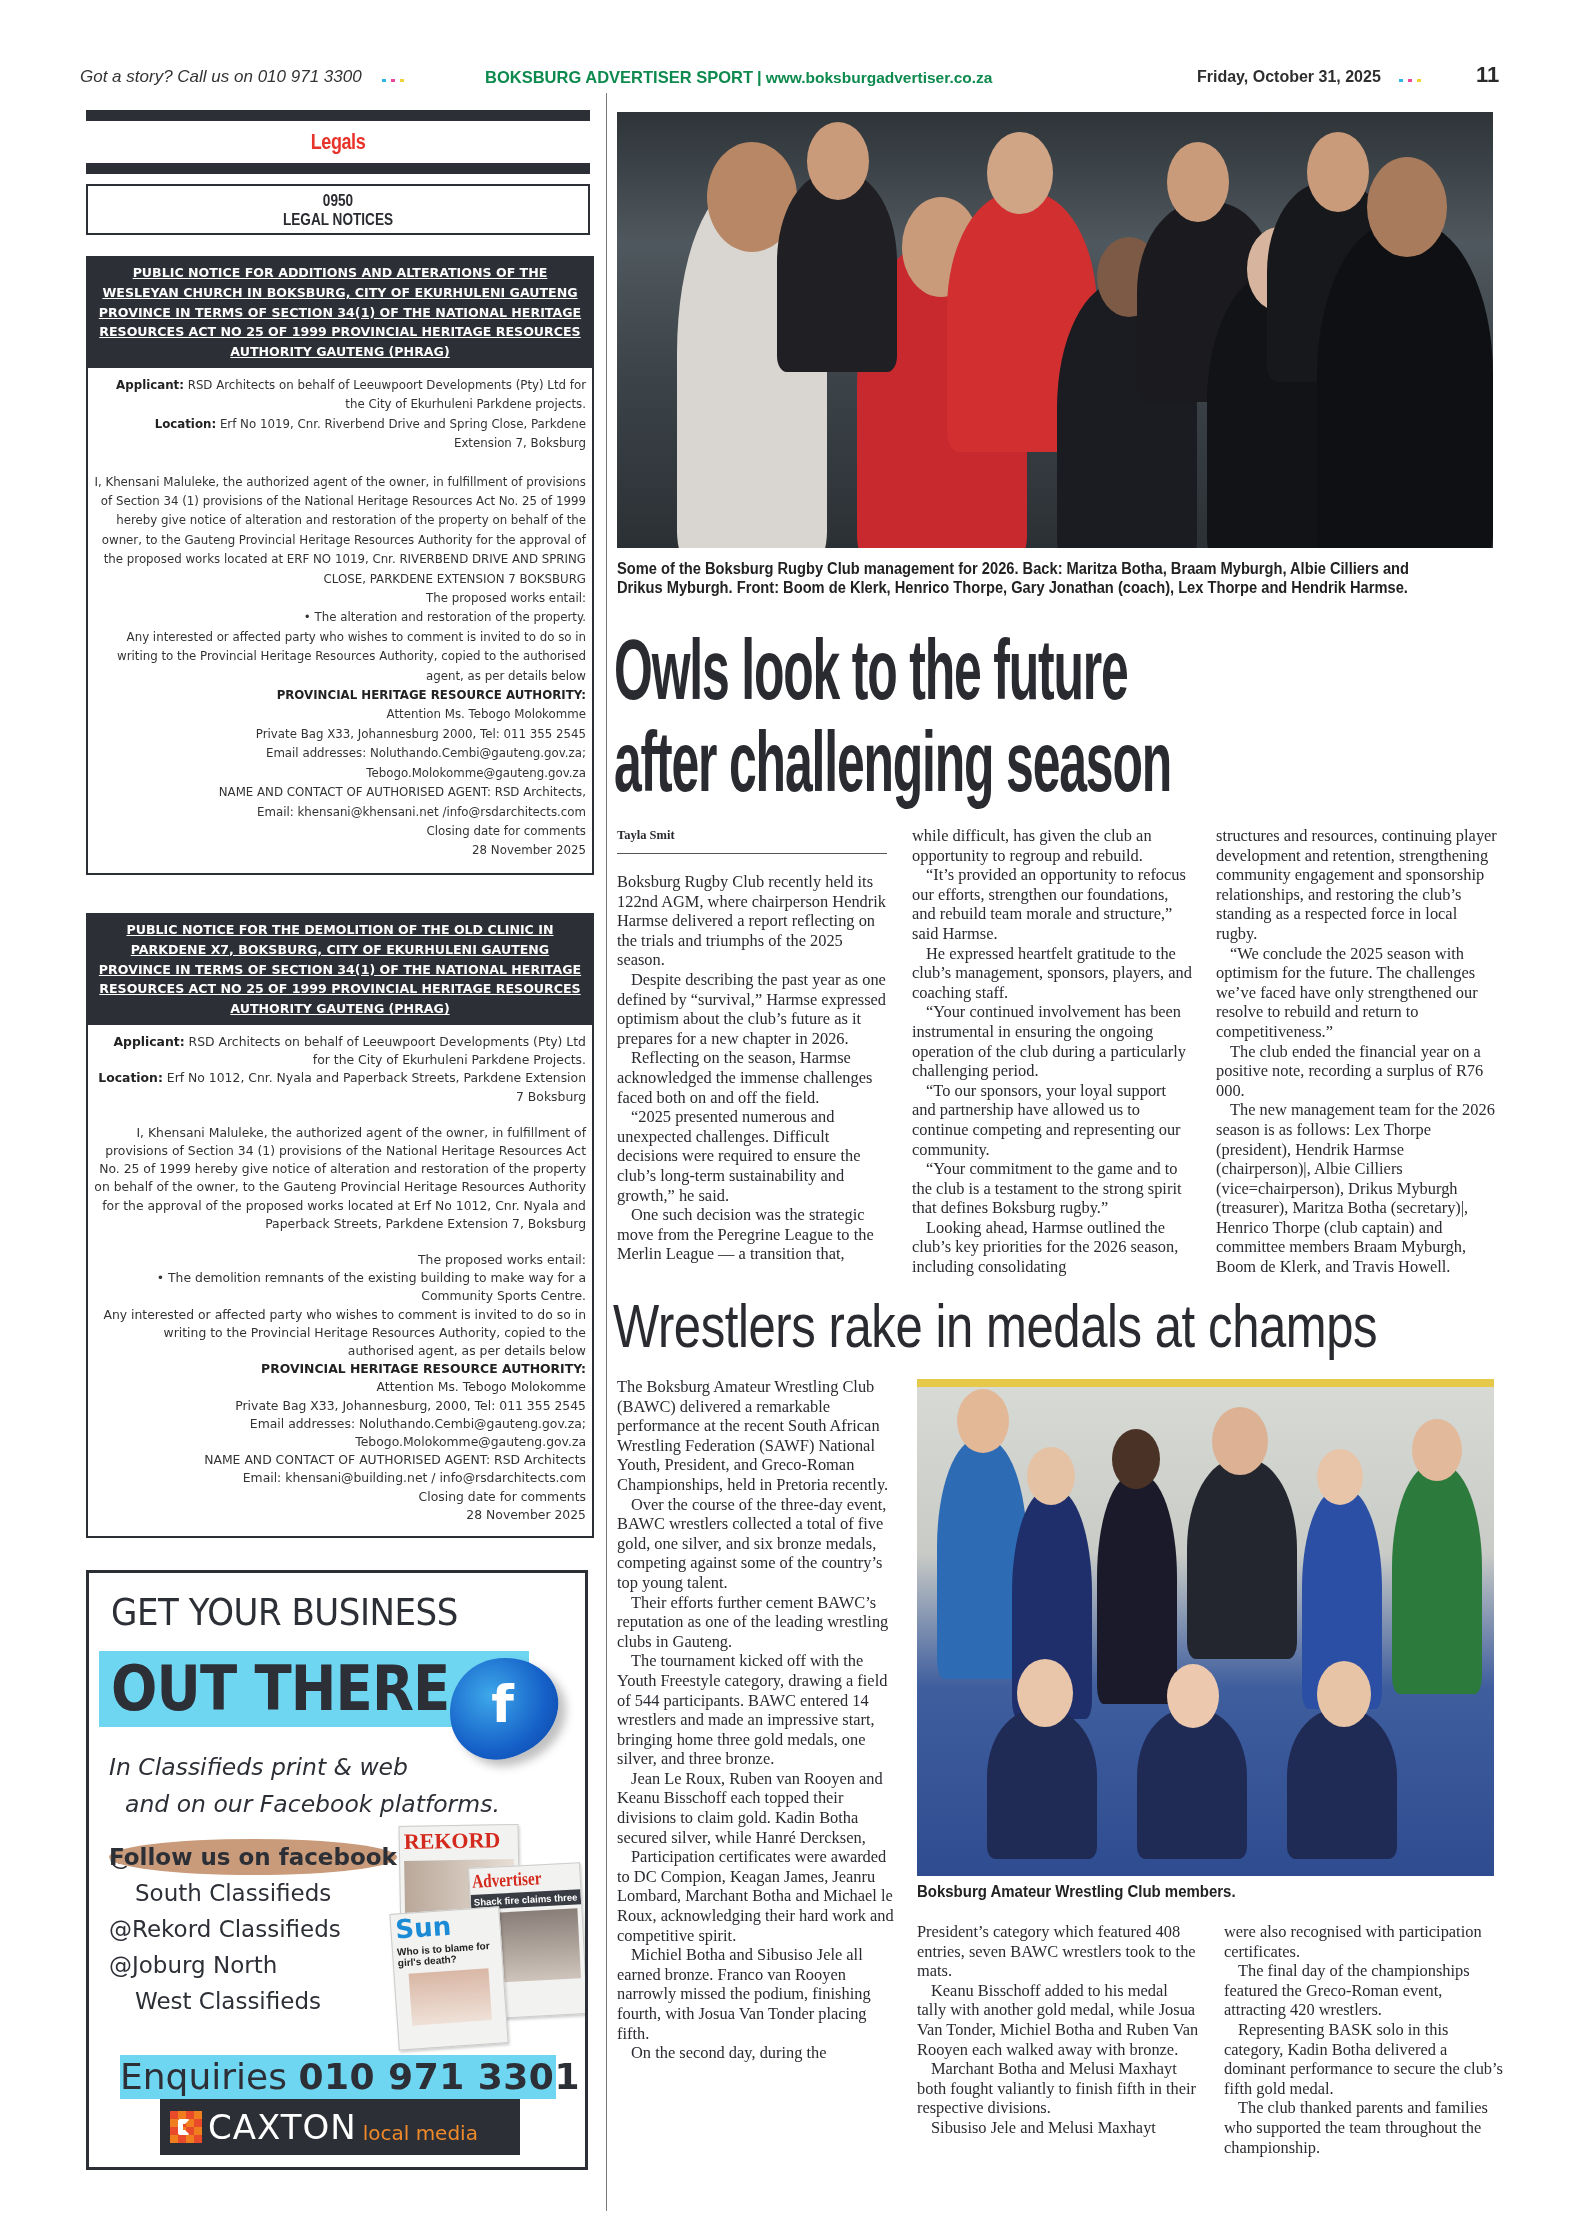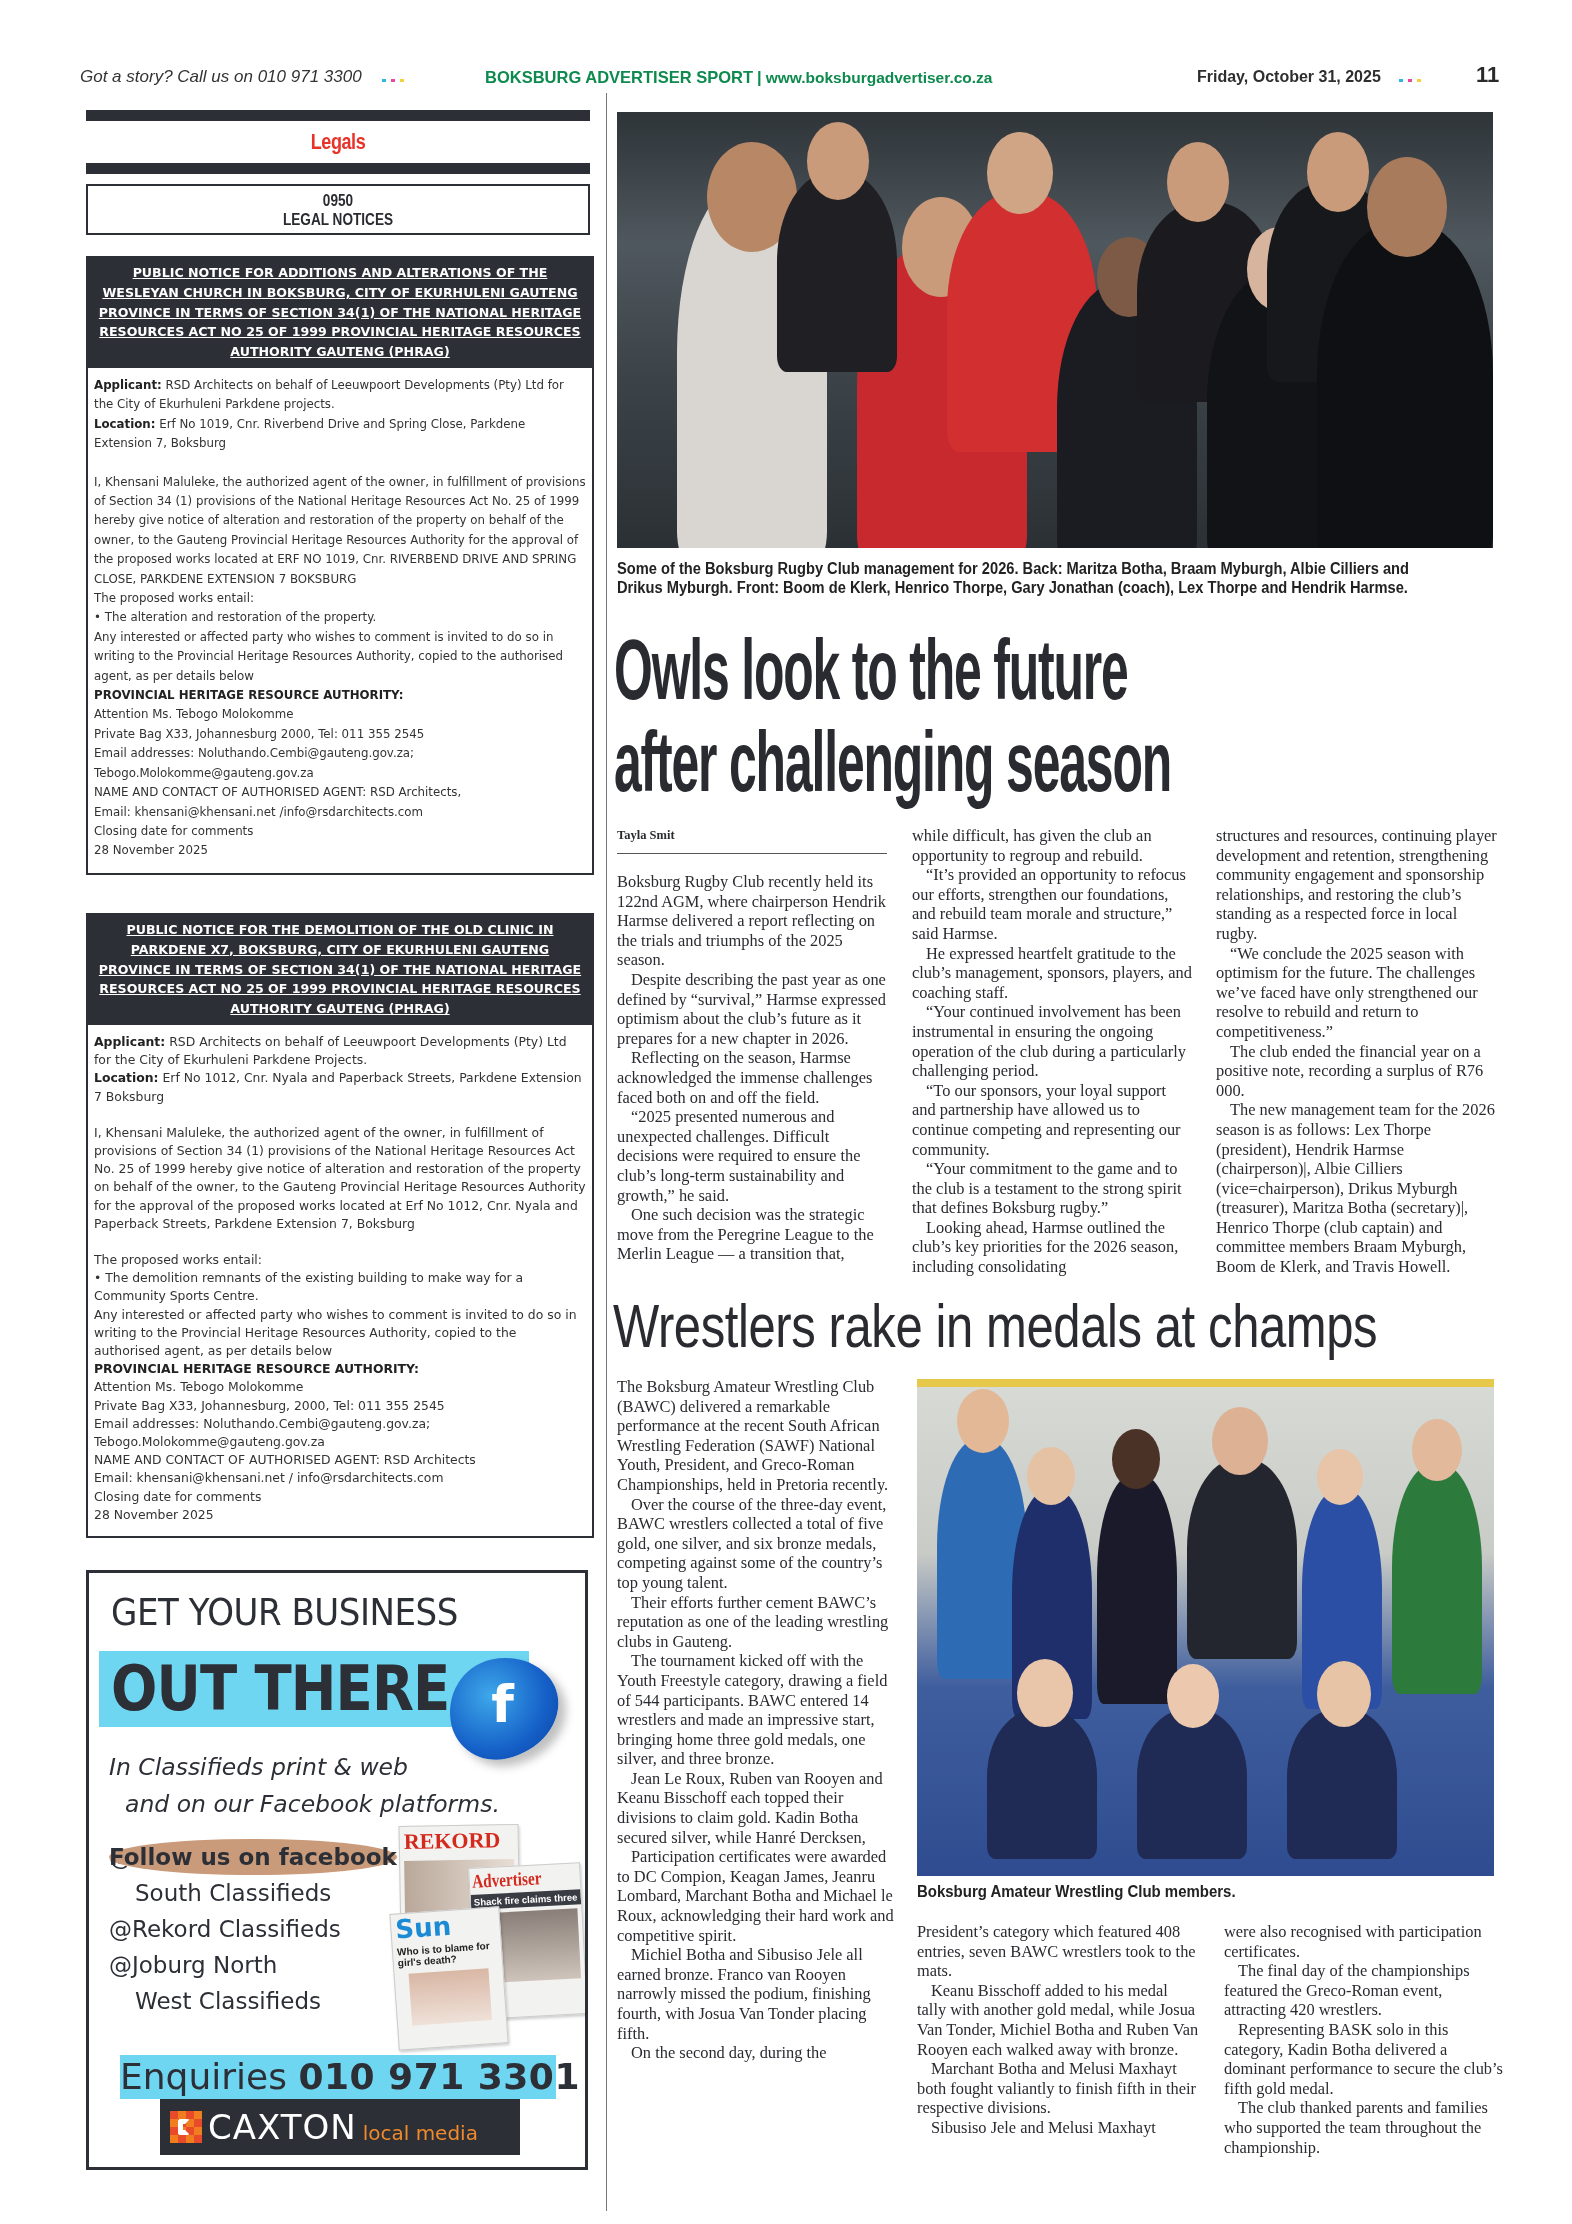--- a/index.html
+++ b/index.html
@@ -18,21 +18,21 @@
   .vdiv{left:606px;top:93px;width:1px;height:2118px;background:#777;}
 
   
   .lcol{left:86px;width:504px;}
   .barline{height:11px;background:#2d2f36;}
   .legals-title{text-align:center;color:#e8332a;font-family:"Liberation Sans",sans-serif;font-weight:bold;font-size:22px;letter-spacing:-0.5px;transform:scaleX(0.82);transform-origin:center;}
   .catbox{border:2px solid #2d2f36;text-align:center;font-size:17px;line-height:19px;padding:5px 0 4px;font-weight:bold;}
   .catbox span{display:block;transform:scaleX(0.8);}
   .notice{border:2px solid #2d2f36;}
   .notice-head{background:#2d2f36;color:#fff;font-weight:bold;text-align:center;font-family:"DejaVu Sans",sans-serif;font-size:12.6px;line-height:19.8px;padding:5px 6px 6px;text-decoration:underline;}
-  .notice-body{text-align:left;font-family:"DejaVu Sans",sans-serif;font-size:11.8px;line-height:19.4px;padding:8px 6px 12px;color:#333;}
+  .notice-body{text-align:right;font-family:"DejaVu Sans",sans-serif;font-size:11.8px;line-height:19.4px;padding:8px 6px 12px;color:#333;}
   .notice-body b{color:#222;}
   .notice-body .gap{height:19px;}
   .notice2 .notice-body{font-size:12.4px;line-height:18.2px;}
   .notice2 .notice-body .gap{height:18px;}
 
   
   .ad{left:86px;top:1570px;width:502px;height:600px;border:3px solid #2d2f36;box-sizing:border-box;overflow:hidden;}
   .ad-get{position:absolute;left:22px;top:18px;font-family:"DejaVu Sans",sans-serif;font-size:37px;color:#2d2f36;letter-spacing:-0.5px;transform:scaleX(0.92);transform-origin:left;white-space:nowrap;}
   .ad-band{position:absolute;left:10px;top:78px;width:430px;height:76px;background:#6fd6f2;}
   .ad-out{position:absolute;left:22px;top:78px;font-family:"DejaVu Sans",sans-serif;font-weight:bold;font-size:62px;line-height:76px;color:#2d2f36;transform:scaleX(0.88);transform-origin:left;white-space:nowrap;letter-spacing:-1px;}
@@ -145,21 +145,21 @@
     <div class="gap"></div>
     <div>The proposed works entail:</div>
     <div>• The demolition remnants of the existing building to make way for a Community Sports Centre.</div>
     <div>Any interested or affected party who wishes to comment is invited to do so in writing to the Provincial Heritage Resources Authority, copied to the authorised agent, as per details below</div>
     <div><b>PROVINCIAL HERITAGE RESOURCE AUTHORITY:</b></div>
     <div>Attention Ms. Tebogo Molokomme</div>
     <div>Private Bag X33, Johannesburg, 2000, Tel: 011 355 2545</div>
     <div>Email addresses: Noluthando.Cembi@gauteng.gov.za;</div>
     <div>Tebogo.Molokomme@gauteng.gov.za</div>
     <div>NAME AND CONTACT OF AUTHORISED AGENT: RSD Architects</div>
-    <div>Email: khensani@khensani.net / info@rsdarchitects.com</div>
+    <div>Email: khensani@building.net / info@rsdarchitects.com</div>
     <div>Closing date for comments</div>
     <div>28 November 2025</div>
   </div>
 </div>
 
 <div class="abs ad">
   <div class="ad-get">GET YOUR BUSINESS</div>
   <div class="ad-band"></div>
   <div class="ad-out">OUT THERE</div>
   <div class="ad-fb">

